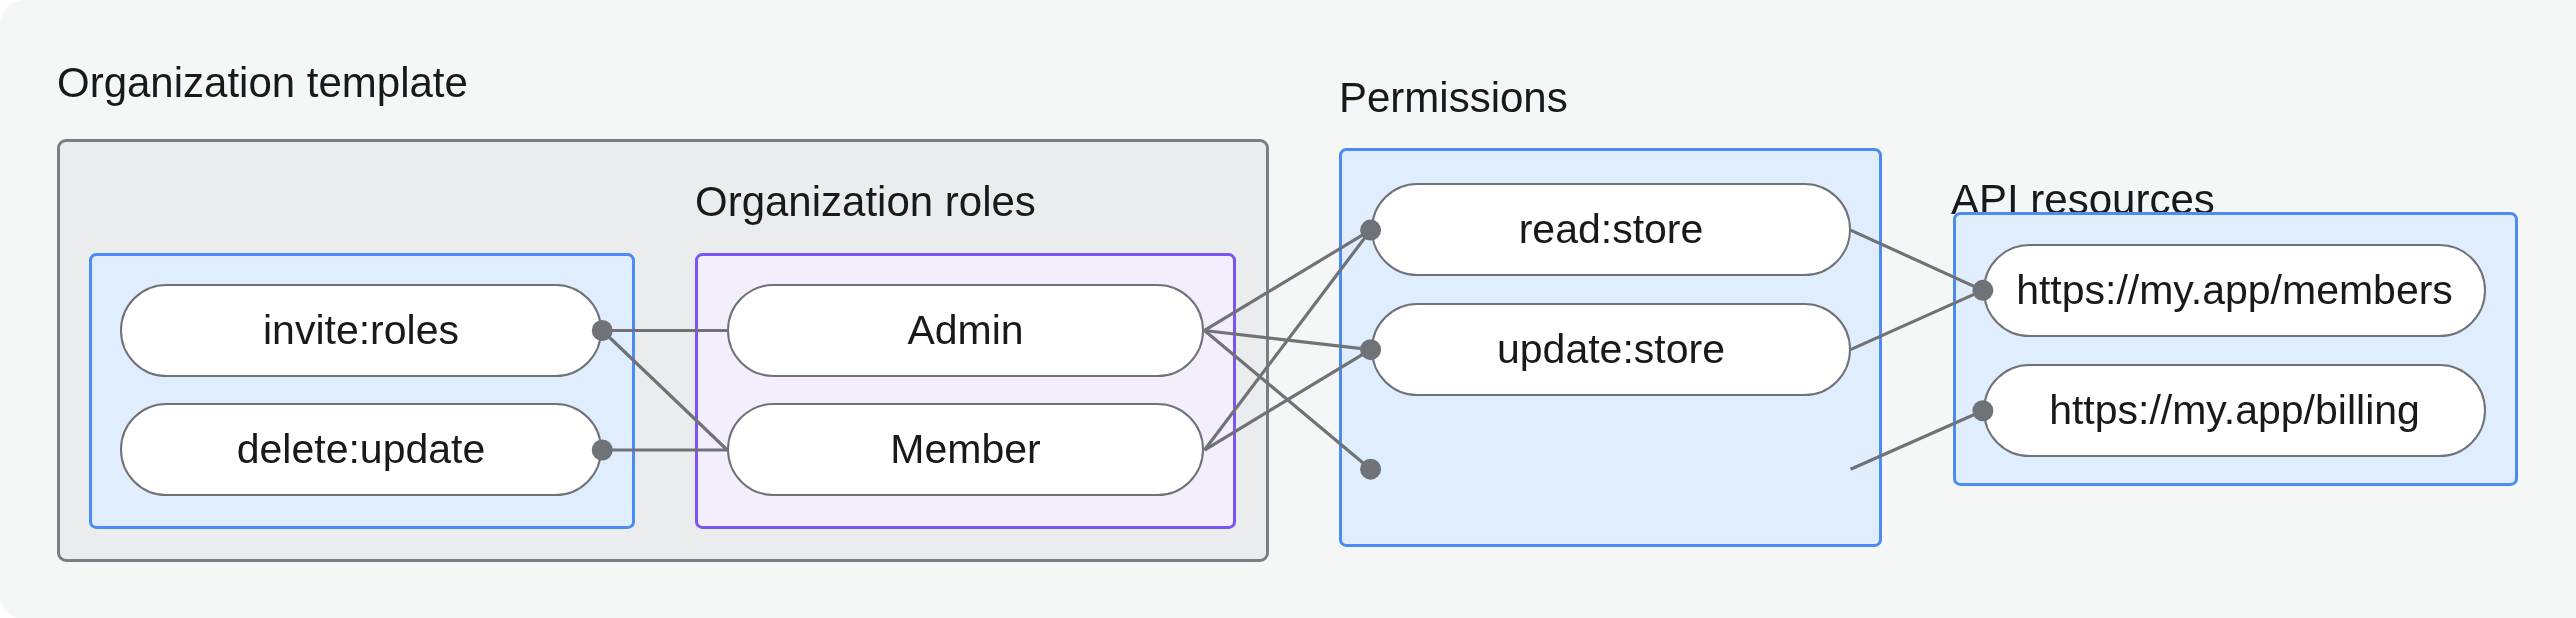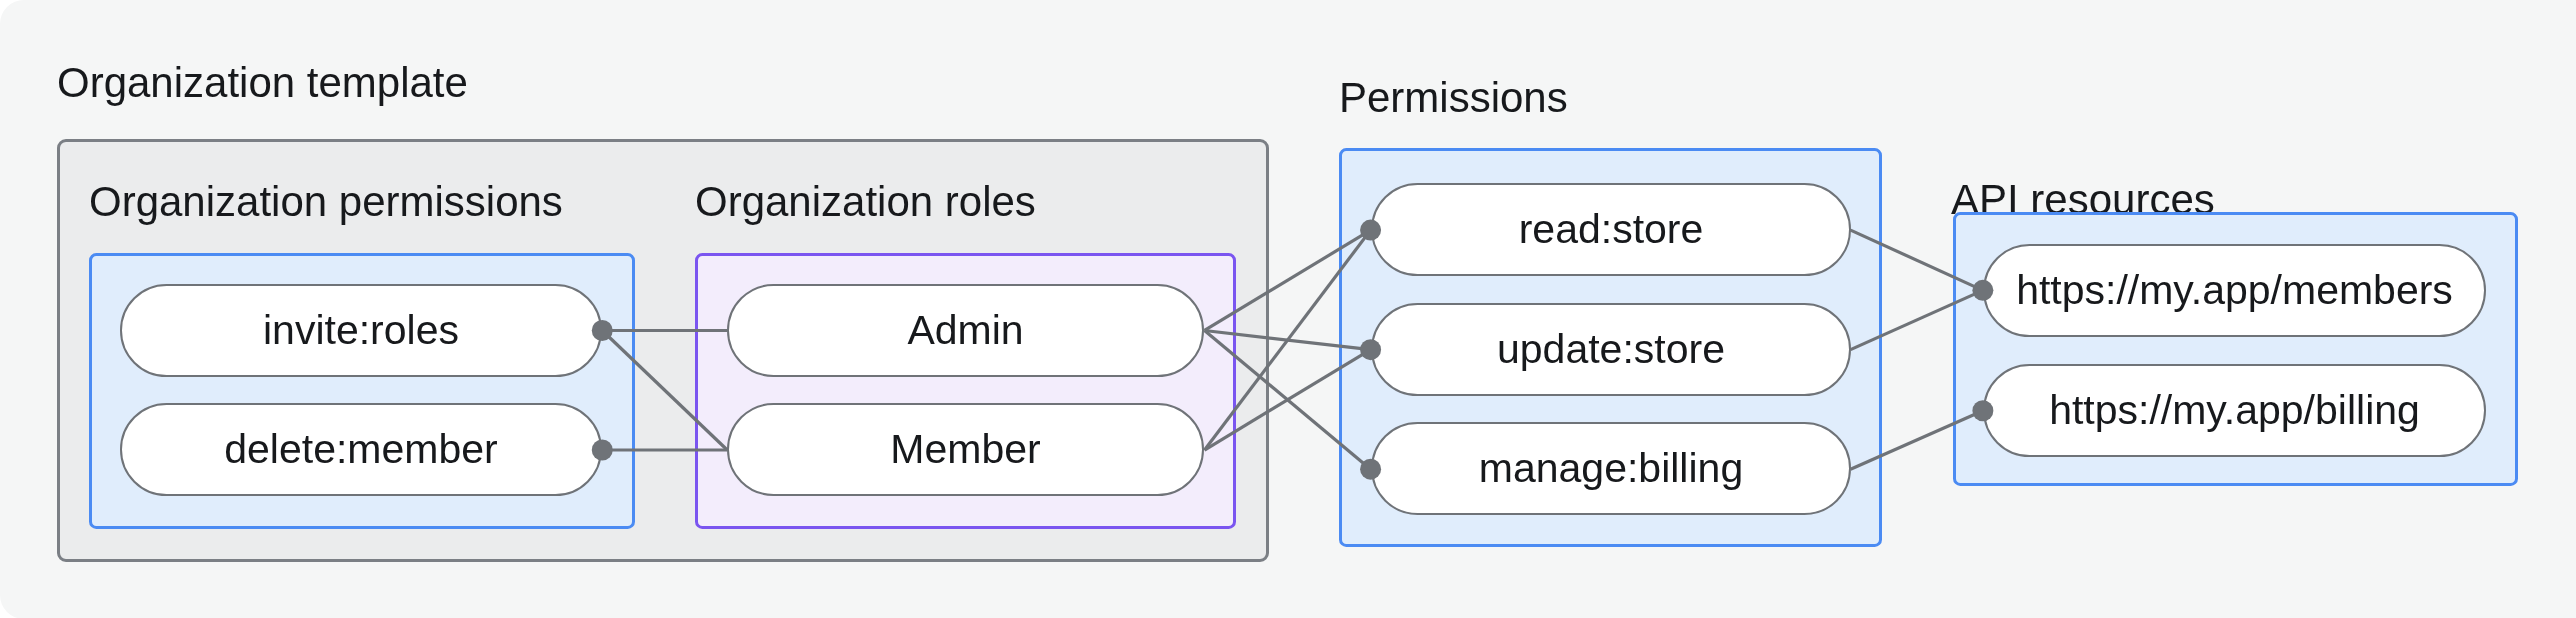--- a/index.html
+++ b/index.html
@@ -30,37 +30,35 @@
 </style>
 </head>
 <body>
 
 <div class="frame" style="--canvas-bg: #f5f6f6; --tpl-bg: #ebeced; --tpl-border: #7b7f85; --blue-bg: #e0edfc; --blue-border: #4b8bf3; --purple-bg: #f3edfc; --purple-border: #7a55f0; --node-bg: #ffffff; --node-border: #6f7378; --text: #17191c;">
 
   <div class="lbl title">Organization template</div>
 
   <div class="group-box gray-box"></div>
 
-  <div class="lbl lbl-org-perms">Organization permissions</div>
   <div class="lbl lbl-permissions">Permissions</div>
   <div class="lbl lbl-org-roles">Organization roles</div>
   <div class="lbl lbl-api">API resources</div>
 
   <div class="group-box blue-box box-org-perms"></div>
   <div class="group-box purple-box box-org-roles"></div>
   <div class="group-box blue-box box-permissions"></div>
   <div class="group-box blue-box box-api"></div>
 
   <div class="pill" style="left: 120px; top: 284px; width: 482px; height: 93px;">invite:roles</div>
-  <div class="pill" style="left: 120px; top: 403px; width: 482px; height: 93px;">delete:member</div>
+  <div class="pill" style="left: 120px; top: 403px; width: 482px; height: 93px;">delete:update</div>
   <div class="pill" style="left: 727px; top: 403px; width: 477px; height: 93px;">Member</div>
   <div class="pill" style="left: 727px; top: 284px; width: 477px; height: 93px;">Admin</div>
   <div class="pill" style="left: 1371px; top: 183px; width: 480px; height: 93px;">read:store</div>
   <div class="pill" style="left: 1371px; top: 303px; width: 480px; height: 93px;">update:store</div>
-  <div class="pill" style="left: 1371px; top: 422px; width: 480px; height: 93px;">manage:billing</div>
   <div class="pill" style="left: 1983px; top: 244px; width: 503px; height: 93px;">https://my.app/members</div>
   <div class="pill" style="left: 1983px; top: 364px; width: 503px; height: 93px;">https://my.app/billing</div>
 
   <svg class="connectors" width="2576" height="619" viewBox="0 0 2823 678">
       <line x1="660" y1="362" x2="797" y2="362" stroke="#6f7378" stroke-width="3.5"></line>
       <line x1="660" y1="362" x2="797" y2="493" stroke="#6f7378" stroke-width="3.5"></line>
       <line x1="660" y1="493" x2="797" y2="493" stroke="#6f7378" stroke-width="3.5"></line>
       <line x1="1320" y1="362" x2="1502" y2="252" stroke="#6f7378" stroke-width="3.5"></line>
       <line x1="1320" y1="362" x2="1502" y2="383" stroke="#6f7378" stroke-width="3.5"></line>
       <line x1="1320" y1="362" x2="1502" y2="514" stroke="#6f7378" stroke-width="3.5"></line>

